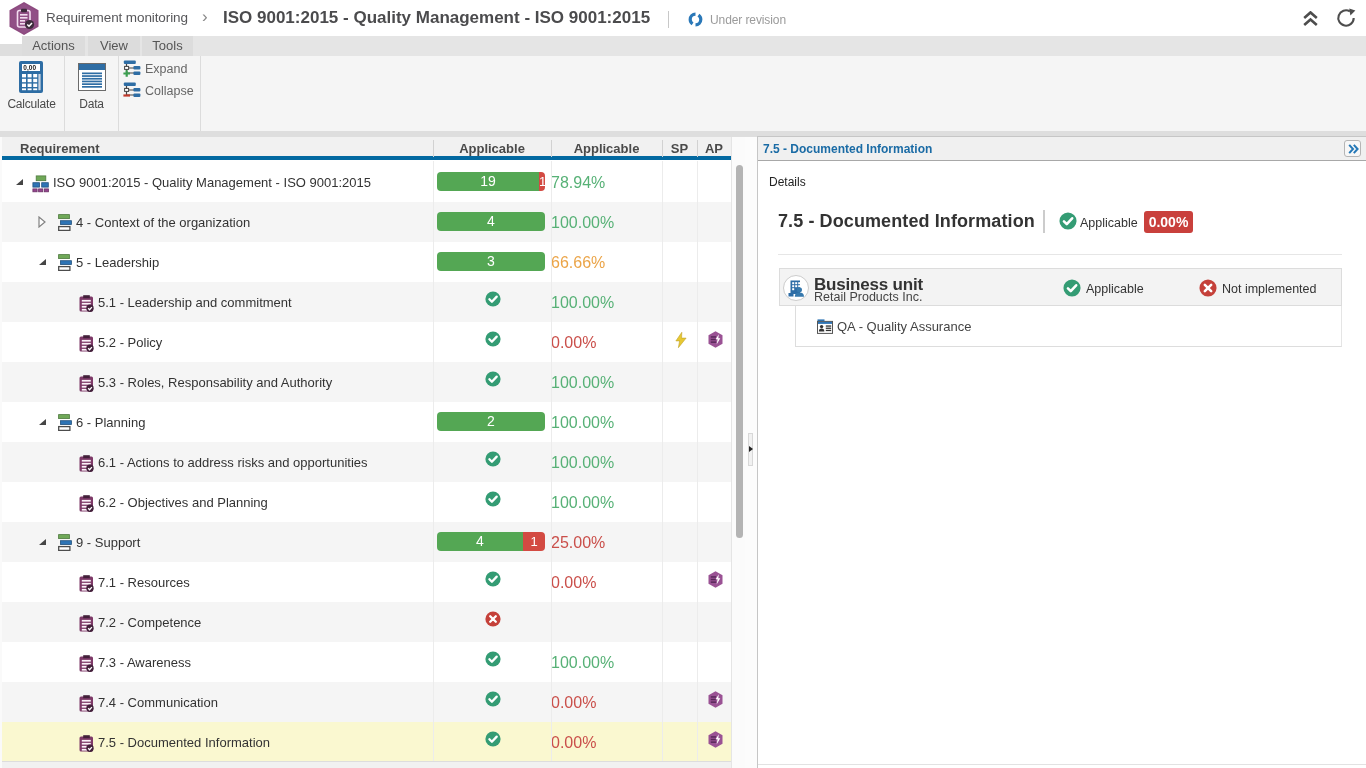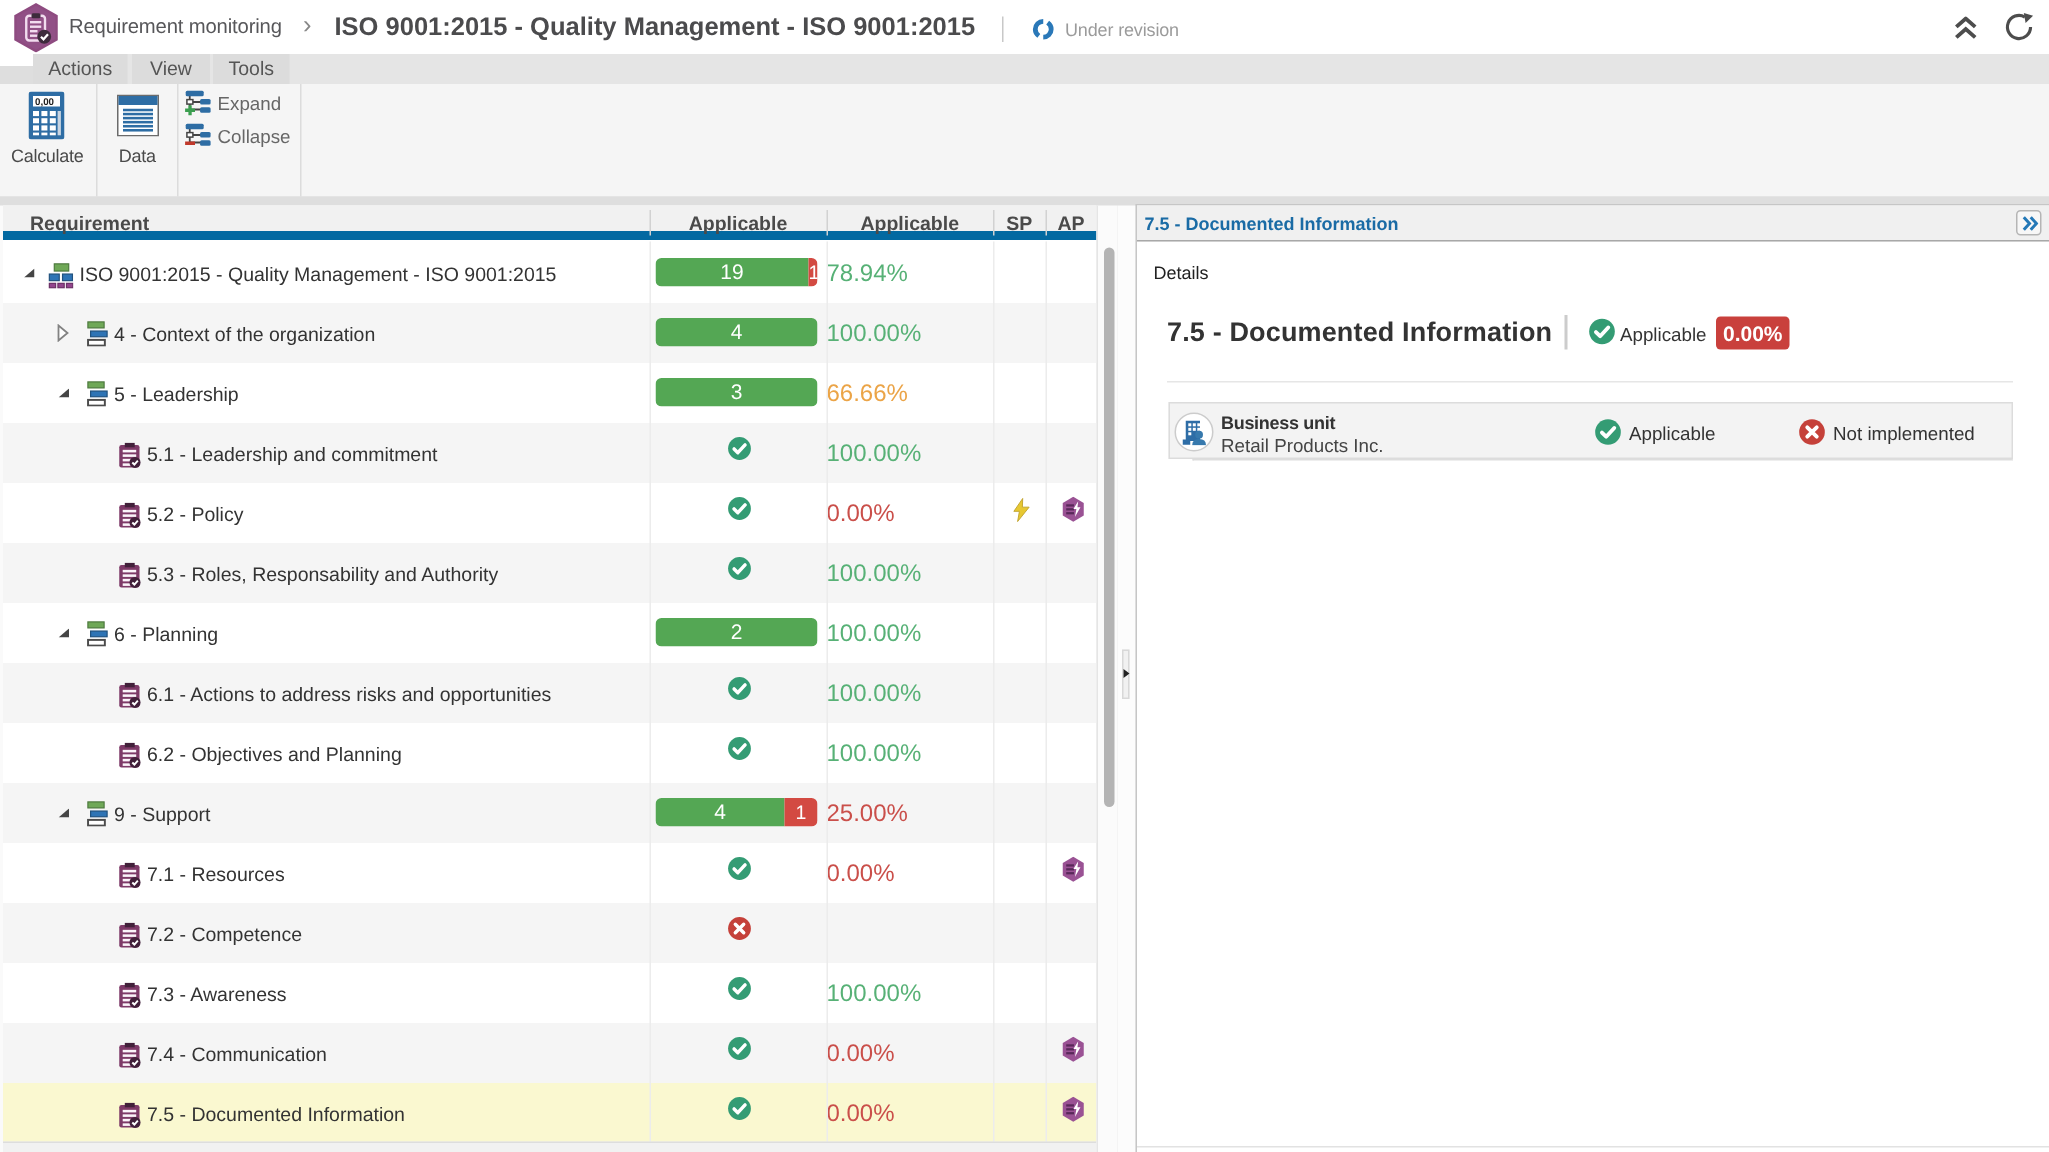--- a/index.html
+++ b/index.html
@@ -22,21 +22,21 @@
 
 
 #ribbon { left:0; top:56px; width:1366px; height:75px; background:#f5f5f5; }
 .rsep { position:absolute; top:0; width:1px; height:75px; background:#dcdcdc; }
 .rlabel { position:absolute; font-size:12px; letter-spacing:-.2px; color:#4a4a4a; text-align:center; }
 .rlabel2 { position:absolute; font-size:12.5px; color:#666; }
 #grayband { left:0; top:131px; width:1366px; height:6px; background:#dedede; }
 
 
 #table { left:2px; top:137px; width:729px; height:631px; background:#fff; }
-#thead { position:absolute; left:0; top:0; width:729px; height:23px; background:#f1f1f1; border-bottom:6px solid #0369a1; }
+#thead { position:absolute; left:0; top:0; width:729px; height:23px; background:#f1f1f1; border-bottom:4px solid #0369a1; }
 .th { position:absolute; top:0; height:23px; line-height:23px; font-size:13px; font-weight:bold; color:#4a4a4a; }
 .colline { position:absolute; top:0; width:1px; height:624px; background:#ececec; }
 .hcolline { position:absolute; top:3px; width:1px; height:17px; background:#d2d2d2; }
 .row { position:absolute; left:0; width:729px; height:40px; }
 .row.odd { background:#f5f5f5; }
 .row.sel { background:#faf8d0; }
 .rname { position:absolute; top:13px; font-size:13px; color:#333; white-space:nowrap; }
 .pill { position:absolute; left:435px; top:10px; width:108px; height:19px; border-radius:4px; overflow:hidden; display:flex; }
 .pill .g { background:#54a754; color:#fff; font-size:14px; text-align:center; line-height:19px; }
 .pill .r { background:#d34a42; color:#fff; font-size:13px; text-align:center; line-height:19px; }
@@ -64,21 +64,21 @@
 #bigtitle { position:absolute; left:20px; top:74px; font-size:18px; font-weight:bold; color:#333; letter-spacing:.1px; }
 #bsep { position:absolute; left:285px; top:73px; width:2px; height:23px; background:#ccc; }
 #happl { position:absolute; left:322px; top:79px; font-size:12.5px; color:#333; }
 #hbadge { position:absolute; left:386px; top:74px; width:49px; height:22px; background:#c9403c; border-radius:3px; color:#fff; font-size:14px; font-weight:bold; text-align:center; line-height:22px; }
 #pdivider { position:absolute; left:20px; top:117px; width:564px; height:1px; background:#e6e6e6; }
 
 
 #card { position:absolute; left:21px; top:131px; width:563px; }
 #cardhead { position:absolute; left:0; top:0; width:563px; height:38px; background:#f3f3f3; border:1px solid #dcdcdc; }
 #bucircle { position:absolute; left:3px; top:6px; width:26px; height:26px; background:#fff; border:1px solid #ccc; border-radius:50%; }
-#buname { position:absolute; left:34px; top:6px; font-size:12px; font-weight:bold; color:#333; letter-spacing:-.2px; }
+#buname { position:absolute; left:34px; top:6px; font-size:17px; font-weight:bold; color:#333; letter-spacing:-.2px; }
 #buval { position:absolute; left:34px; top:21px; font-size:12.5px; color:#444; }
 .stat-txt { position:absolute; font-size:12.5px; color:#333; }
 #crows { position:absolute; left:16px; top:38px; width:547px; border-left:1px solid #ddd; border-right:1px solid #e5e5e5; border-bottom:1px solid #ddd; background:#fff; }
 .crow { position:relative; width:100%; height:39px; }
 .crow + .crow { border-top:1px solid #e5e5e5; }
 .crow .ctxt { position:absolute; left:41px; top:13px; font-size:13px; color:#444; }
 </style>
 </head>
 <body>
 <div id="app">
@@ -472,16 +472,30 @@
         <svg class="abs" style="left:283px;top:10px" width="18" height="18" viewBox="0 0 16 16">
             <use href="#ico-check"></use>
           </svg>
         <div class="stat-txt" style="left:306px;top:13px">Applicable</div>
         <svg class="abs" style="left:419px;top:10px" width="18" height="18" viewBox="0 0 16 16">
             <use href="#ico-x"></use>
           </svg>
         <div class="stat-txt" style="left:442px;top:13px">Not implemented</div>
       </div>
       <div id="crows">
+        <div class="crow" style="height:40px">
+          <svg class="ic" style="left:21px;top:13px" width="16" height="15" viewBox="0 0 16 15">
+            <rect x="0.5" y="0.4" width="7" height="3" fill="#2e74b5"></rect>
+            <rect x="0.5" y="2.4" width="15" height="2.6" fill="#2e74b5"></rect>
+            <rect x="0.5" y="2.4" width="15" height="12" fill="#fff" stroke="#555" stroke-width="1"></rect>
+            <rect x="1" y="2.9" width="14" height="2" fill="#2e74b5"></rect>
+            <circle cx="4.6" cy="7.6" r="1.7" fill="#333"></circle>
+            <path d="M1.9 12.4 Q1.9 9.6 4.6 9.6 Q7.3 9.6 7.3 12.4 Z" fill="#333"></path>
+            <rect x="8.8" y="6.4" width="5.4" height="1.3" fill="#333"></rect>
+            <rect x="8.8" y="8.6" width="5.4" height="1.3" fill="#333"></rect>
+            <rect x="8.8" y="10.8" width="5.4" height="1.3" fill="#333"></rect>
+          </svg>
+          <div class="ctxt">QA - Quality Assurance</div>
+        </div>
       </div>
     </div>
   </div>
 </div>
 
 </body></html>

